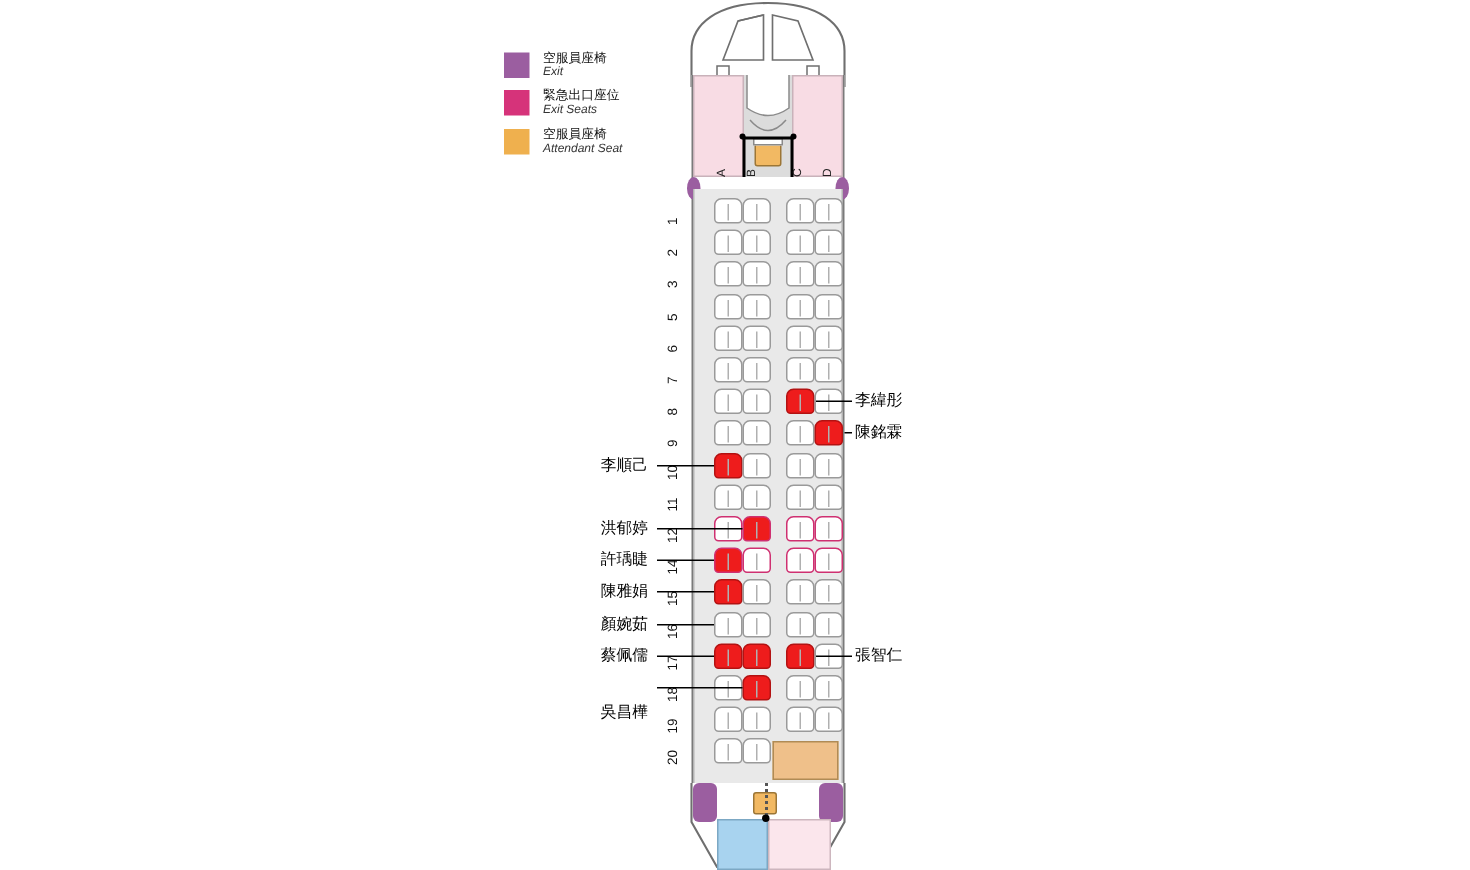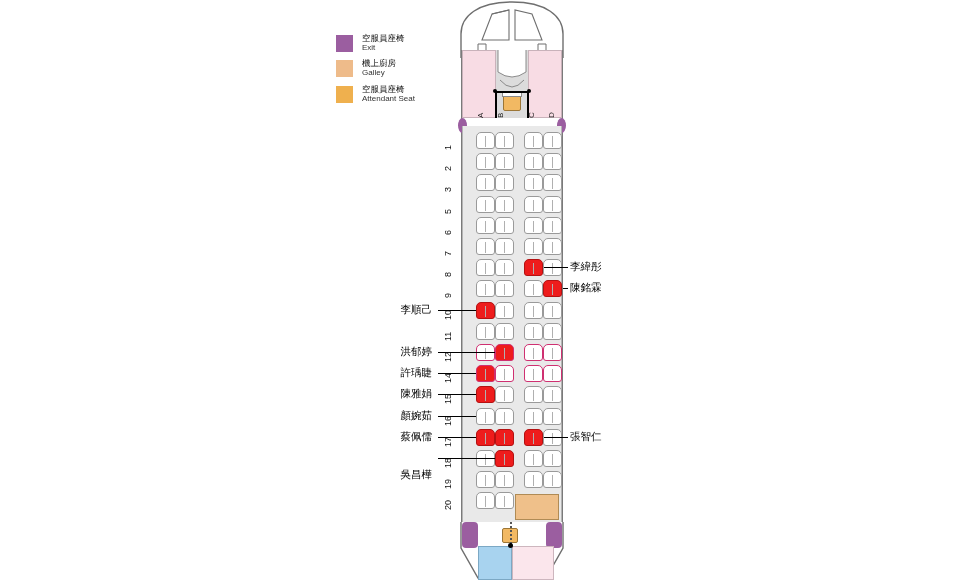--- a/index.html
+++ b/index.html
@@ -15,21 +15,21 @@
   
   #legend{position:absolute;left:336px;top:34px;width:130px;}
   #legend .title{
     font-family:"Liberation Serif","DejaVu Serif",serif;
     font-weight:bold;font-size:17px;color:#000;margin-bottom:9px;letter-spacing:.5px;
   }
   .legend-row{display:flex;align-items:flex-start;margin-bottom:7px;}
   .legend-sw{width:17px;height:17px;flex:0 0 17px;margin-right:9px;margin-top:1px;}
   .legend-txt{line-height:1.05;}
   .legend-zh{font-size:8.5px;color:#111;display:block;white-space:nowrap;}
-  .legend-en{font-size:8px;color:#333;display:block;white-space:nowrap;margin-top:1px;}
+  .legend-en{font-size:8px;color:#333;display:block;white-space:nowrap;margin-top:1px;font-style:italic;}
 
   
   #plane{position:absolute;left:452px;top:0px;width:120px;height:580px;}
 
   .nose-outline{position:absolute;left:0;top:0;width:120px;height:58px;}
   .tail-outline{position:absolute;left:0;top:522px;width:120px;height:58px;}
 
   .body-shell{
     position:absolute;left:9px;top:50px;width:102px;height:488px;
     background:#ffffff;border-left:1.2px solid #7a7a7a;border-right:1.2px solid #7a7a7a;
@@ -79,28 +79,28 @@
   <div id="legend">
 
     <div class="legend-row">
       <div class="legend-sw" style="background:#9b5ea0;"></div>
       <div class="legend-txt">
         <span class="legend-zh">空服員座椅</span>
         <span class="legend-en">Exit</span>
       </div>
     </div>
 
-
     <div class="legend-row">
-      <div class="legend-sw" style="background:#eebb8a;"></div>
+      <div class="legend-sw" style="background:#d6337a;"></div>
       <div class="legend-txt">
-        <span class="legend-zh">機上廚房</span>
-        <span class="legend-en">Galley</span>
+        <span class="legend-zh">緊急出口座位</span>
+        <span class="legend-en">Exit Seats</span>
       </div>
     </div>
+
 
 
     <div class="legend-row">
       <div class="legend-sw" style="background:#efb04e;"></div>
       <div class="legend-txt">
         <span class="legend-zh">空服員座椅</span>
         <span class="legend-en">Attendant Seat</span>
       </div>
     </div>
   </div>

